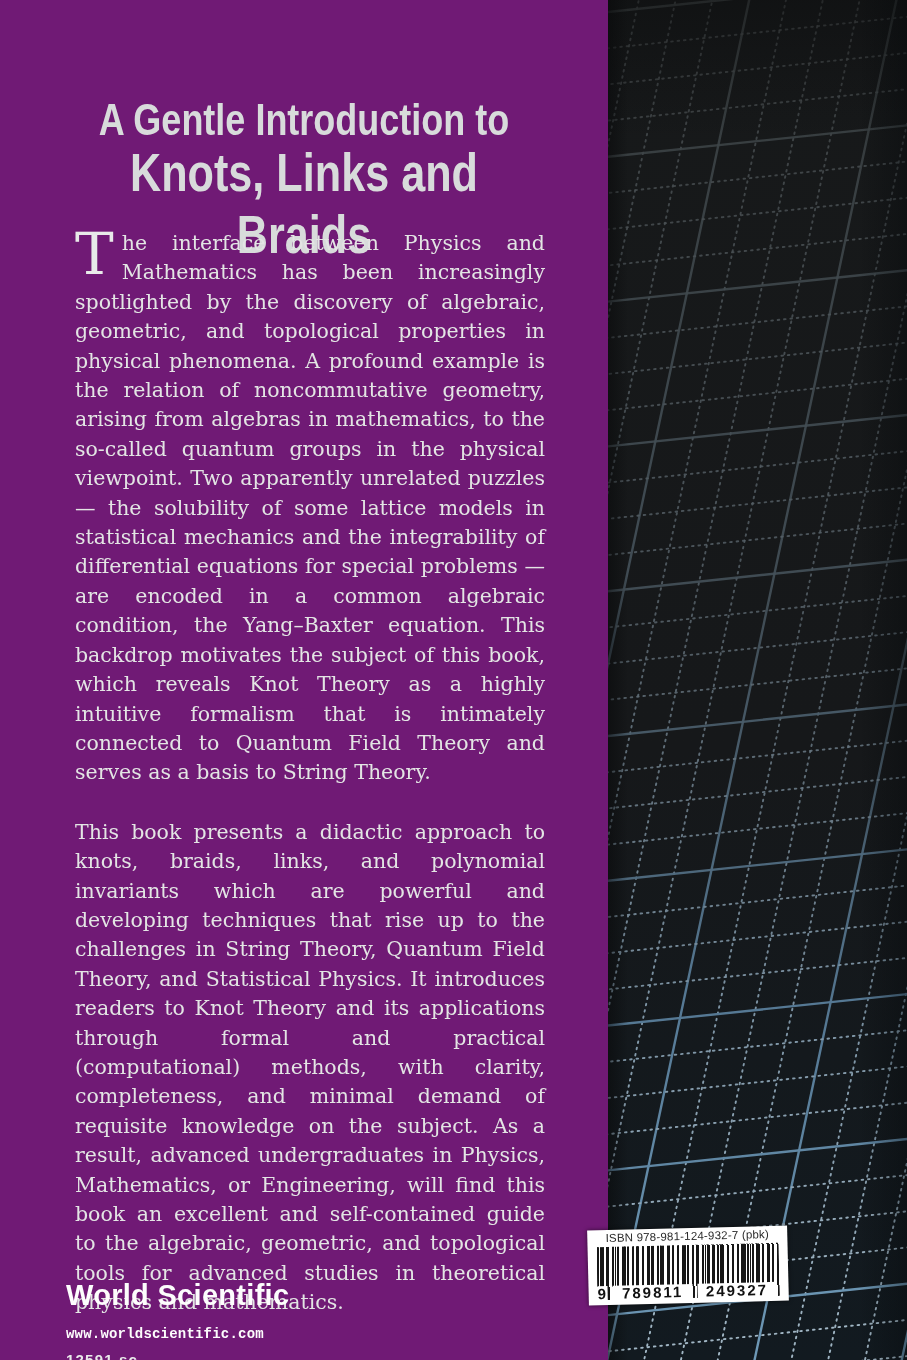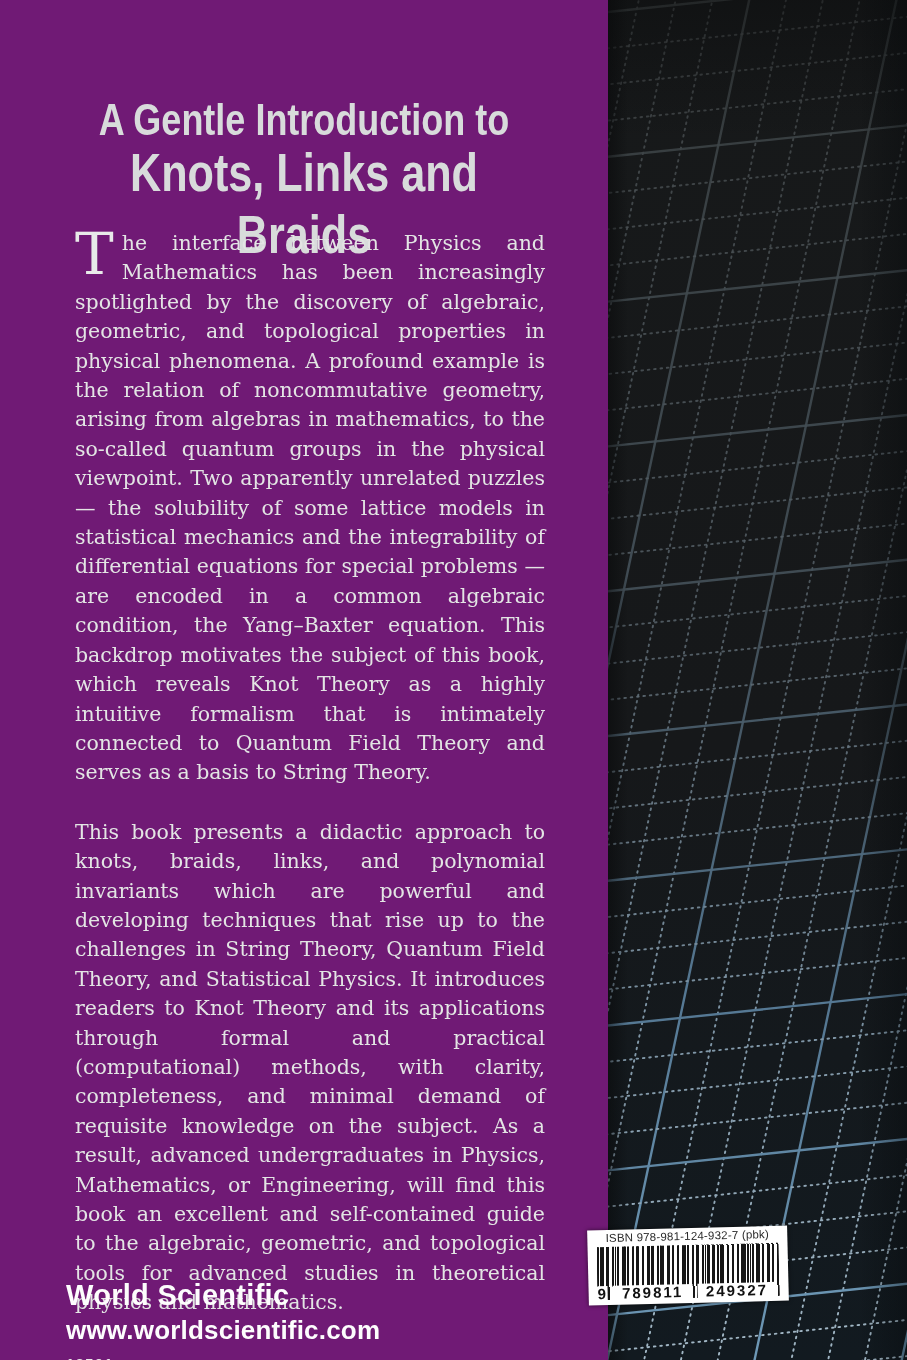--- a/index.html
+++ b/index.html
@@ -19,21 +19,21 @@
   .title1{top:94px;font-size:45px;}
   .title2{top:141px;font-size:54px;}
   .body-copy{position:absolute;left:75px;top:229px;width:470px;color:#e3e5e4;
      font-family:"DejaVu Serif","Liberation Serif",serif;font-size:20.5px;line-height:29.4px;
      text-align:justify;}
   .dropcap{float:left;font-size:58px;line-height:45px;padding:3px 8px 0 0;color:#e8eae9;}
   .para2{margin-top:30px;}
   
   .publisher{position:absolute;left:66px;top:1279px;color:#fdfdfd;}
   .pub-name{font-weight:700;font-size:29px;letter-spacing:.3px;}
-  .pub-url{font-weight:700;font-size:26px;margin-top:3px;letter-spacing:.2px;}
+  .pub-url{font-weight:700;font-size:14px;margin-top:14px;letter-spacing:.2px;font-family:Liberation Mono, monospace;}
   .pub-code{font-size:15px;margin-top:9px;letter-spacing:1.2px;color:#e9eaea;font-weight:bold;}
   
   .barcode-box{position:absolute;left:588px;top:1228px;width:200px;height:75px;background:#fff;
      transform:rotate(-1.4deg);box-shadow:0 0 4px rgba(0,0,0,.6);}
   .isbn-label{font-size:11.5px;color:#2b2b2b;text-align:center;padding-top:2px;letter-spacing:.2px;}
   .bars{position:absolute;left:9px;right:9px;top:17px;bottom:5px;
      background:
        repeating-linear-gradient(90deg,#161616 0 2px,rgba(0,0,0,0) 2px 5px),
        repeating-linear-gradient(90deg,#161616 0 1px,rgba(0,0,0,0) 1px 9px),
        repeating-linear-gradient(90deg,rgba(0,0,0,0) 0 3px,#161616 3px 5px,rgba(0,0,0,0) 5px 12px);}

